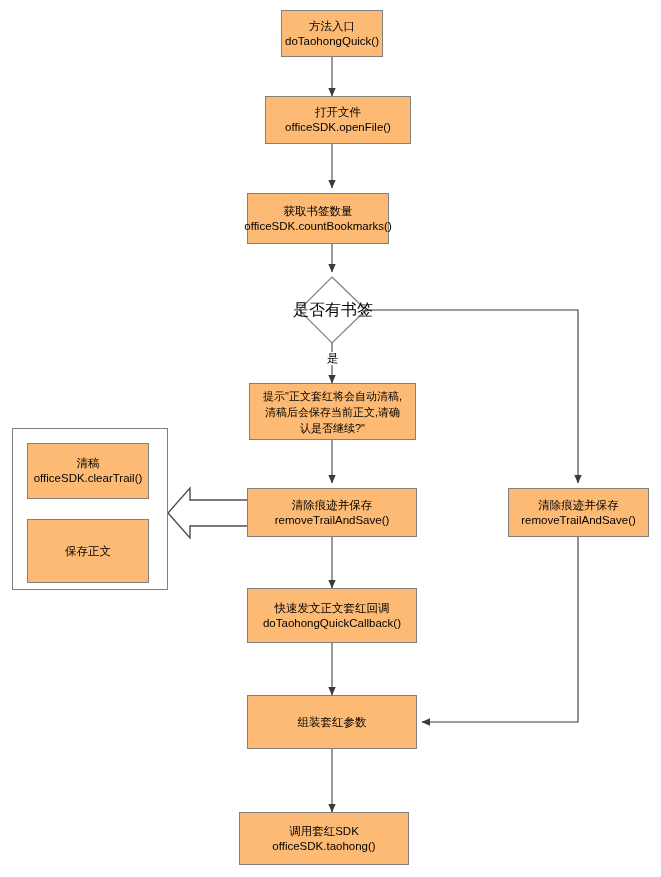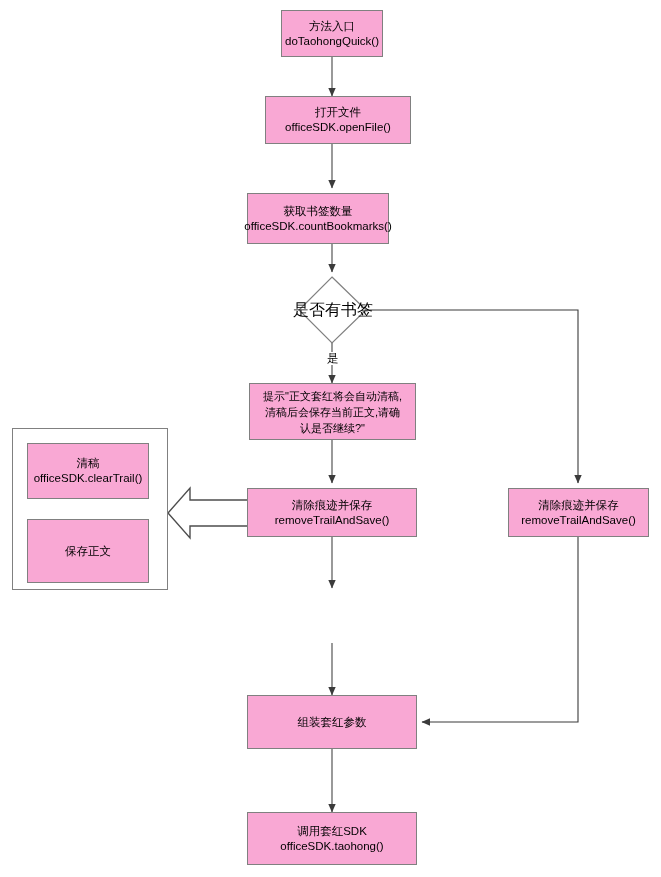--- a/index.html
+++ b/index.html
@@ -14,21 +14,21 @@
     position: relative;
     width: 661px;
     height: 877px;
     background: #ffffff;
     overflow: hidden;
   }
   .node {
     position: absolute;
     box-sizing: border-box;
     border: 1px solid #808080;
-    background: #f9a8d4;
+    background: #fdba74;
     display: flex;
     flex-direction: column;
     align-items: center;
     justify-content: center;
     text-align: center;
     color: #000000;
     font-size: 11.5px;
     line-height: 15px;
     padding: 2px 12px;
   }
@@ -152,23 +152,27 @@
 
   <div class="node" style="left:27px; top:443px; width:122px; height:56px;">
     <span class="l1">清稿</span>
     <span class="l2">officeSDK.clearTrail()</span>
   </div>
 
   <div class="node" style="left:27px; top:519px; width:122px; height:64px;">
     <span class="l1">保存正文</span>
   </div>
 
+  <div class="node" style="left:247px; top:588px; width:170px; height:55px;">
+    <span class="l1">快速发文正文套红回调</span>
+    <span class="l2">doTaohongQuickCallback()</span>
+  </div>
 
   <div class="node" style="left:247px; top:695px; width:170px; height:54px;">
     <span class="l1">组装套红参数</span>
   </div>
 
-  <div class="node" style="left:247px; top:812px; width:170px; height:53px;">
+  <div class="node" style="left:239px; top:812px; width:170px; height:53px;">
     <span class="l1">调用套红SDK</span>
     <span class="l2">officeSDK.taohong()</span>
   </div>
 
 </div>
 
 </body></html>

